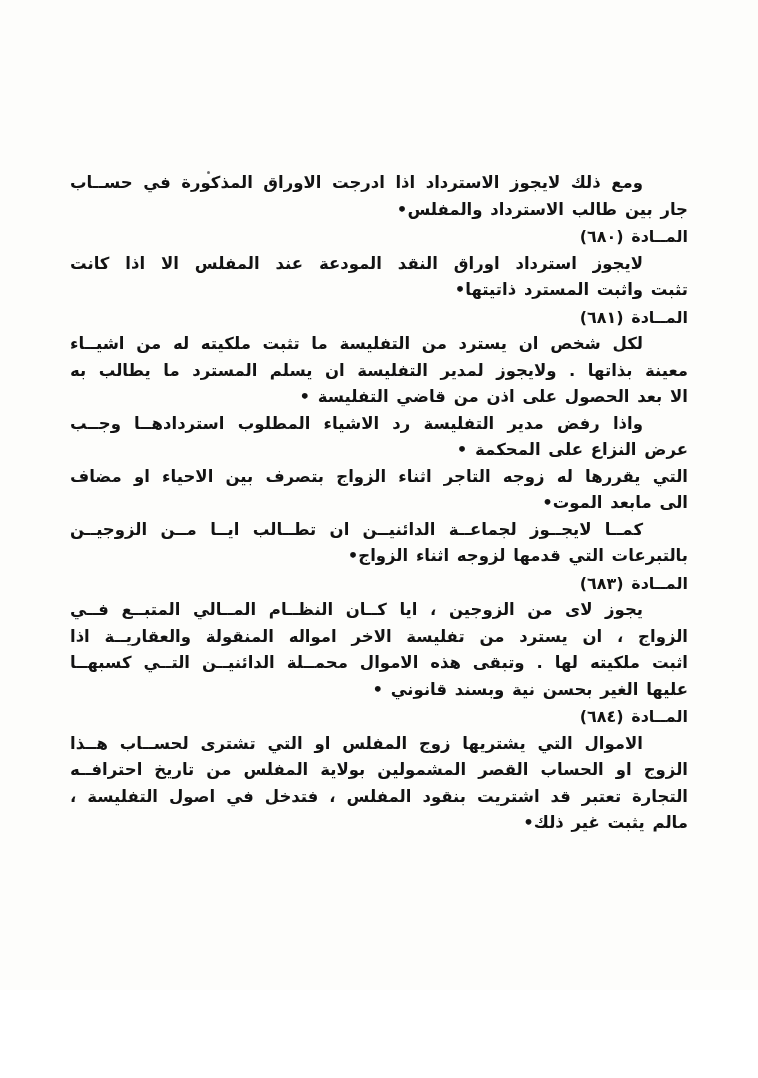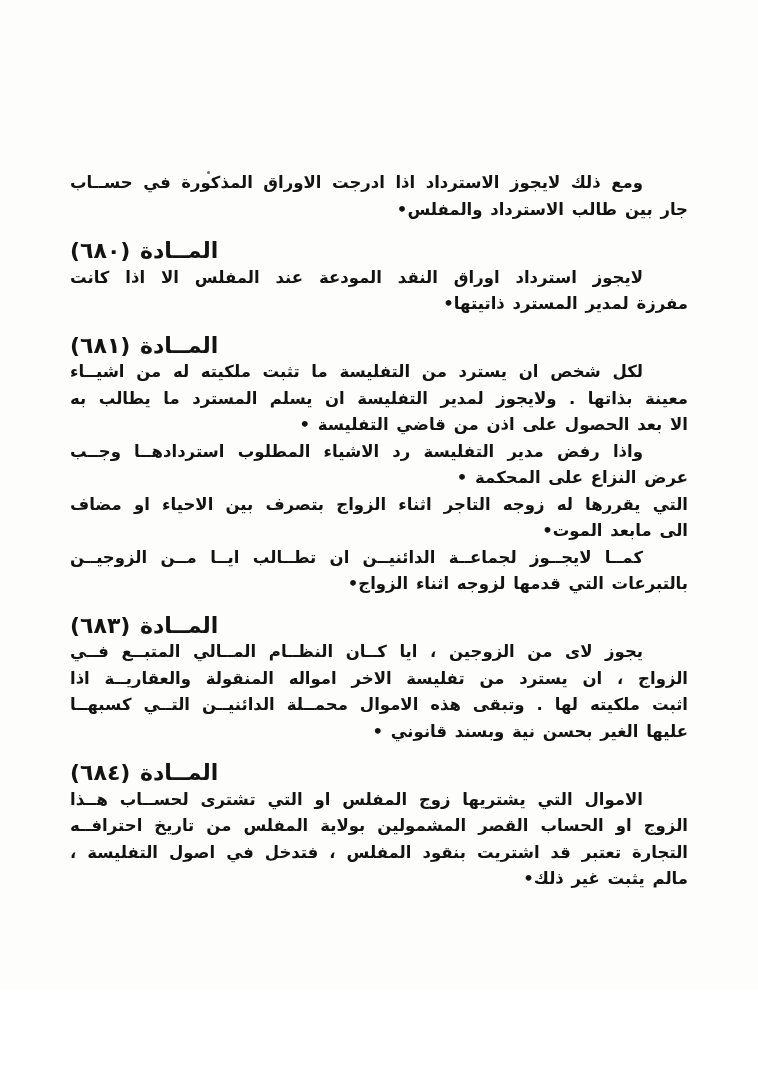--- a/index.html
+++ b/index.html
@@ -33,23 +33,23 @@
     text-align-last: justify;
     white-space: normal;
   }
   .line.first {
     text-indent: 45px;
   }
   .line.last {
     text-align-last: right;
   }
   .article-heading {
-    margin-top: 15px;
-    text-align: left;
-    font-size: 22px;
+    margin-top: 1px;
+    text-align: right;
+    font-size: 16px;
     font-weight: 700;
     line-height: 26.5px;
   }
   .page-number {
     position: absolute;
     top: 1022px;
     left: 0;
     width: 758px;
     text-align: center;
     direction: rtl;
@@ -77,21 +77,21 @@
   <div class="text-block">
 
     <div class="paragraph">
       <div class="line first">ومع ذلك لايجوز الاسترداد اذا ادرجت الاوراق المذكورة في حســاب</div>
       <div class="line last">جار بين طالب الاسترداد والمفلس•</div>
     </div>
 
     <div class="article-heading">المــادة (٦٨٠)</div>
     <div class="paragraph">
       <div class="line first">لايجوز استرداد اوراق النقد المودعة عند المفلس الا اذا كانت</div>
-      <div class="line last">مفرزة لمدير المسترد ذاتيتها•</div>
+      <div class="line last">تثبت واثبت المسترد ذاتيتها•</div>
     </div>
 
     <div class="article-heading">المــادة (٦٨١)</div>
     <div class="paragraph">
       <div class="line first">لكل شخص ان يسترد من التفليسة ما تثبت ملكيته له من اشيــاء</div>
       <div class="line">معينة بذاتها . ولايجوز لمدير التفليسة ان يسلم المسترد ما يطالب به</div>
       <div class="line last">الا بعد الحصول على اذن من قاضي التفليسة •</div>
     </div>
     <div class="paragraph">
       <div class="line first">واذا رفض مدير التفليسة رد الاشياء المطلوب استردادهــا وجــب</div>

